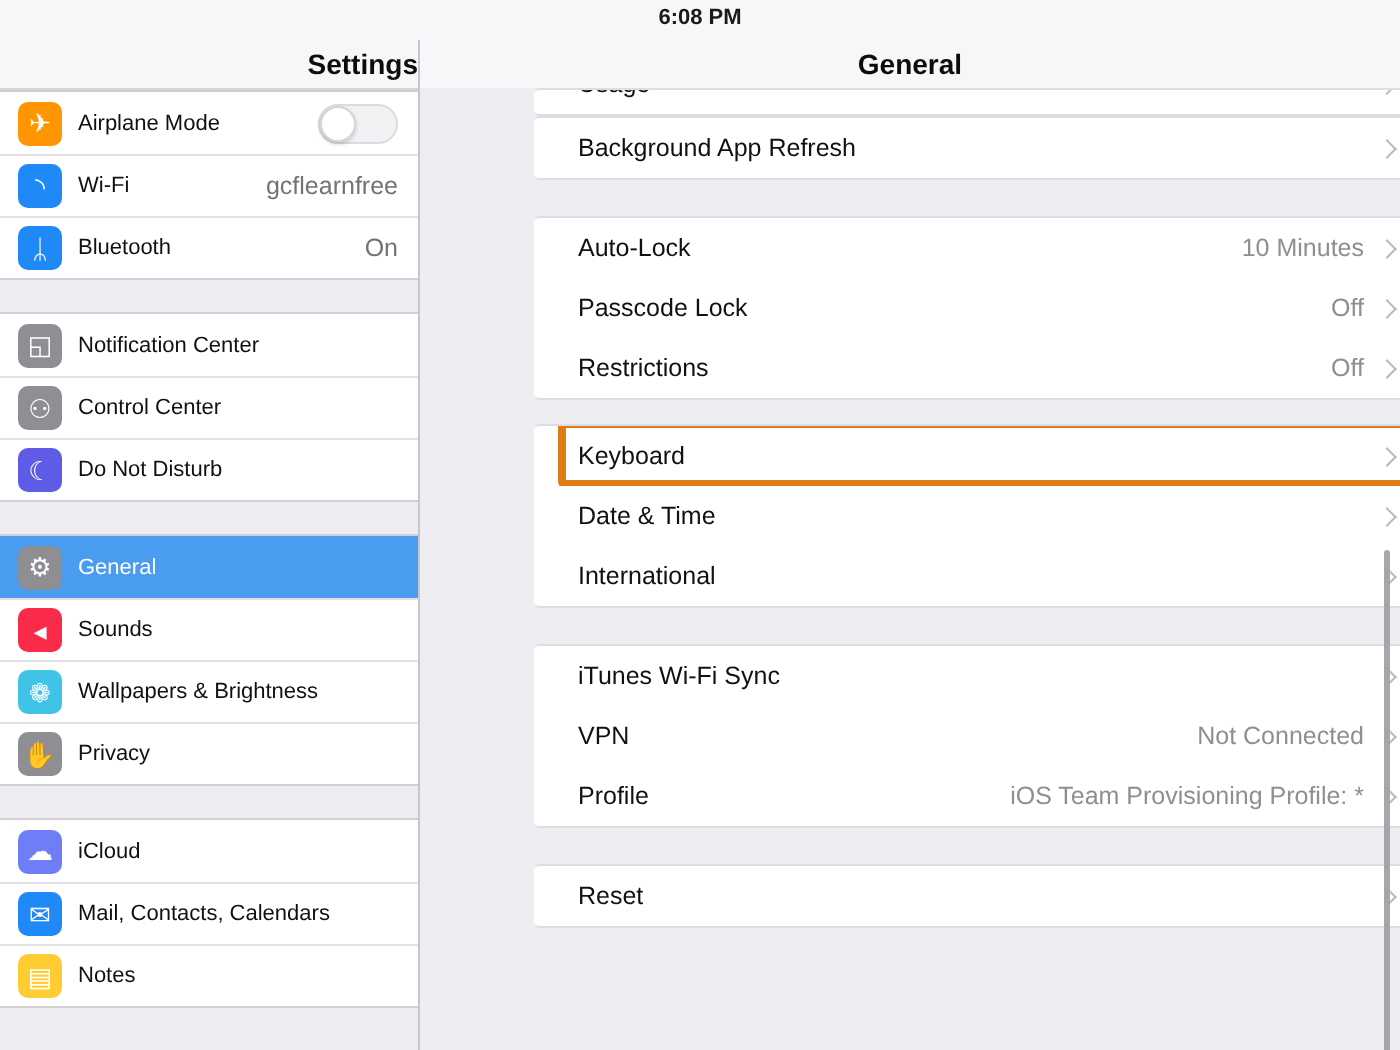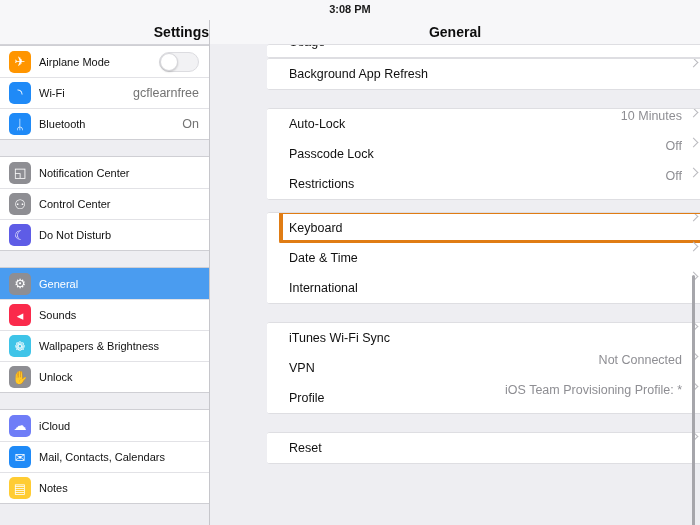--- a/index.html
+++ b/index.html
@@ -95,21 +95,21 @@
     margin:0 24px;background:#ffffff;border-radius:3px;
     border-top:1px solid #dedee2;border-bottom:1px solid #dedee2;
     overflow:hidden;
   }
   .mrow{
     position:relative;display:flex;align-items:center;
     height:30px;padding-left:22px;background:#ffffff;box-sizing:border-box;
   }
   .mrow-label{font-size:12.5px;color:#111;}
   .mrow-right{
-    position:absolute;right:12px;top:0;height:30px;display:flex;gap:8px;
+    position:absolute;right:12px;top:0;height:30px;display:flex;align-items:center;gap:8px;
   }
   .mrow-value{font-size:12.5px;color:#8e8e93;white-space:nowrap;}
   .chev{
     width:6px;height:6px;border-right:1.5px solid #b9b9be;border-top:1.5px solid #b9b9be;
     transform:rotate(45deg);flex:0 0 auto;
   }
   .gap{height:18px;}
   .gap-sm{height:12px;}
   .footnote{
     margin:5px 24px 0 24px;padding-left:22px;
@@ -146,21 +146,21 @@
 </head>
 <body>
 
 <div class="device">
 
   <div class="statusbar">
     <div class="sb-left">
       <span class="sb-text">iPad</span>
       <span class="wifi-glyph">◕</span>
     </div>
-    <div class="sb-center">3:08 PM</div>
+    <div class="sb-center">6:08 PM</div>
     <div class="sb-right">
       <span class="bt-glyph">⚯</span>
       <span class="sb-text">Not Charging</span>
       <span class="battery">
           <span class="fill"></span>
         </span>
     </div>
   </div>
 
   <div class="sidebar">
@@ -209,21 +209,21 @@
           <div class="row">
             <span class="appicon" style="background: rgb(250, 42, 75);">◂</span>
             <span class="row-label">Sounds</span>
           </div>
           <div class="row">
             <span class="appicon" style="background: rgb(63, 196, 232);">❁</span>
             <span class="row-label">Wallpapers &amp; Brightness</span>
           </div>
           <div class="row">
             <span class="appicon" style="background: rgb(142, 142, 147);">✋</span>
-            <span class="row-label">Unlock</span>
+            <span class="row-label">Privacy</span>
           </div>
         </div>
         <div class="sb-gap"></div>
         <div class="sb-group">
           <div class="row">
             <span class="appicon" style="background: rgb(111, 125, 247);">☁</span>
             <span class="row-label">iCloud</span>
           </div>
           <div class="row">
             <span class="appicon" style="background: rgb(31, 138, 247);">✉</span>

